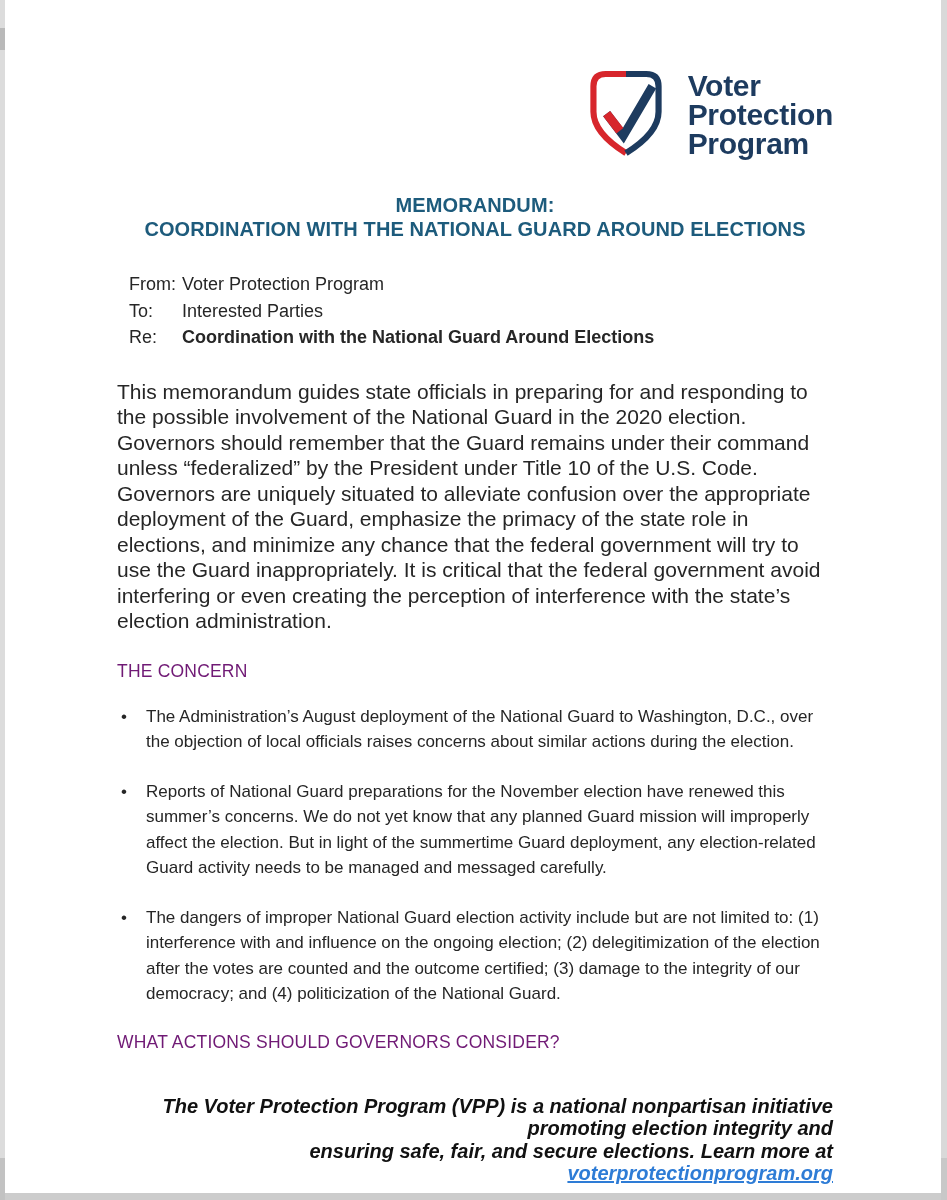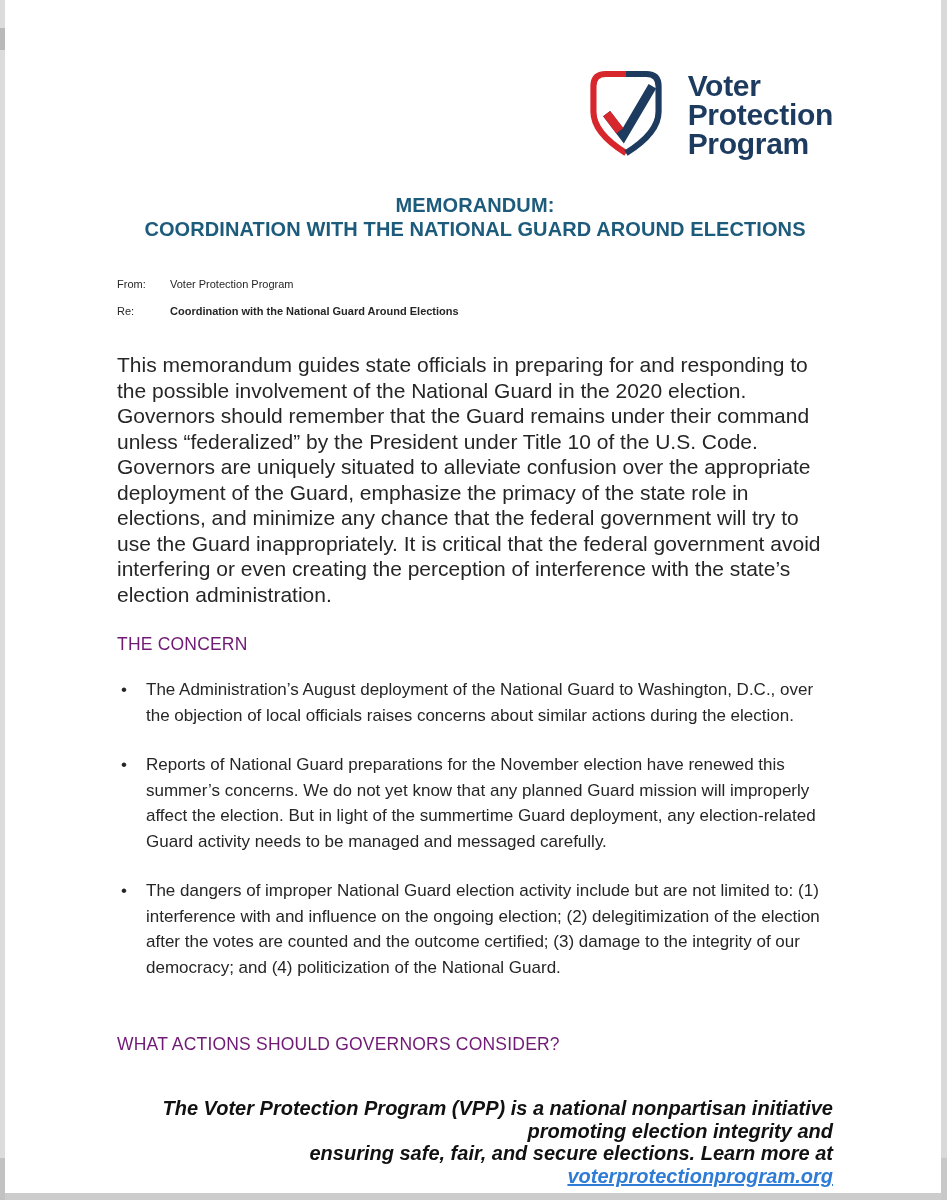--- a/index.html
+++ b/index.html
@@ -21,32 +21,32 @@
   .logo-row svg { display:block; }
   .logo-text {
     color:#1d3b5f; font-weight:bold; font-size:30px; line-height:29px; letter-spacing:-0.3px;
   }
 
   .memo-title {
     margin:30px 0 0; text-align:center; color:#1d5b7c;
     font-size:20px; line-height:24px; font-weight:bold; letter-spacing:0.1px;
   }
 
-  .meta { margin-top:30px; font-size:11px; line-height:26.5px; }
+  .meta { margin-top:30px; font-size:18px; line-height:26.5px;margin-left:12px; }
   .meta-row { display:flex; }
   .meta-label { width:53px; flex:none; }
   .meta-value.bold { font-weight:bold; }
 
   .intro { margin:28px 0 0; font-size:21px; line-height:25.5px; }
 
   .sec-heading {
     margin:26px 0 0; font-size:17.5px; line-height:22px; font-weight:normal;
     color:#701a75; letter-spacing:0.2px;
   }
-  .sec-heading.actions { margin-top:53px; }
+  .sec-heading.actions { margin-top:24px; }
 
   .bullets { list-style:none; margin:22px 0 0; padding:0; }
   .bullets li { position:relative; padding-left:29px; font-size:17px; line-height:25.5px; }
   .bullets li + li { margin-top:24px; }
   .bullets .marker { position:absolute; left:4px; top:0; }
 
   .memo-footer {
     margin-top:42px; text-align:right; font-size:20px; line-height:22.5px;
     font-weight:bold; font-style:italic; color:#111111;
   }
@@ -83,20 +83,24 @@
       <span>MEMORANDUM:</span><br>
       <span>COORDINATION WITH THE NATIONAL GUARD AROUND ELECTIONS</span>
     </h1>
 
     <div class="meta">
       <div class="meta-row">
         <span class="meta-label">From:</span>
         <span class="meta-value">Voter Protection Program</span>
       </div>
       <div class="meta-row">
+        <span class="meta-label">To:</span>
+        <span class="meta-value">Interested Parties</span>
+      </div>
+      <div class="meta-row">
         <span class="meta-label">Re:</span>
         <span class="meta-value bold">Coordination with the National Guard Around Elections</span>
       </div>
     </div>
 
     <p class="intro">This memorandum guides state officials in preparing for and responding to the possible involvement of the National Guard in the 2020 election. Governors should remember that the Guard remains under their command unless “federalized” by the President under Title 10 of the U.S. Code. Governors are uniquely situated to alleviate confusion over the appropriate deployment of the Guard, emphasize the primacy of the state role in elections, and minimize any chance that the federal government will try to use the Guard inappropriately. It is critical that the federal government avoid interfering or even creating the perception of interference with the state’s election administration.</p>
 
     <h2 class="sec-heading">THE CONCERN</h2>
 
     <ul class="bullets">

